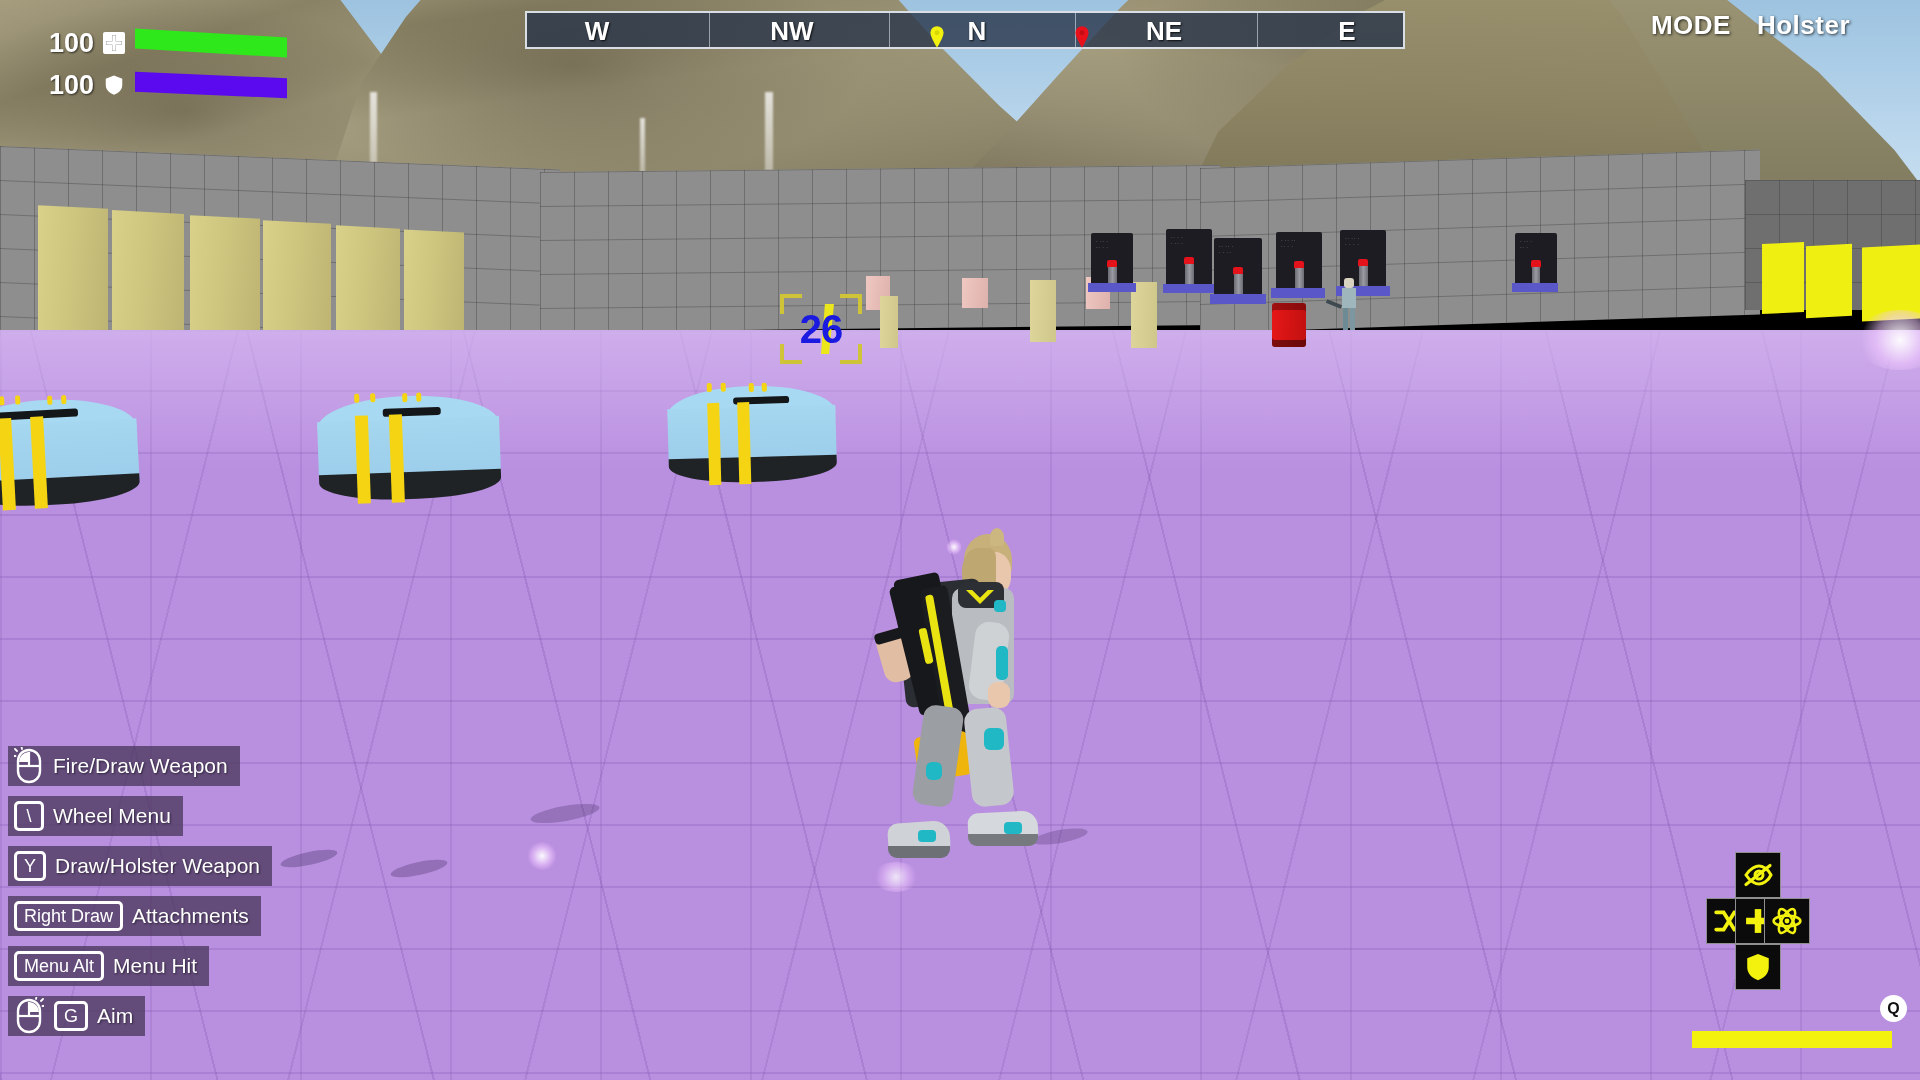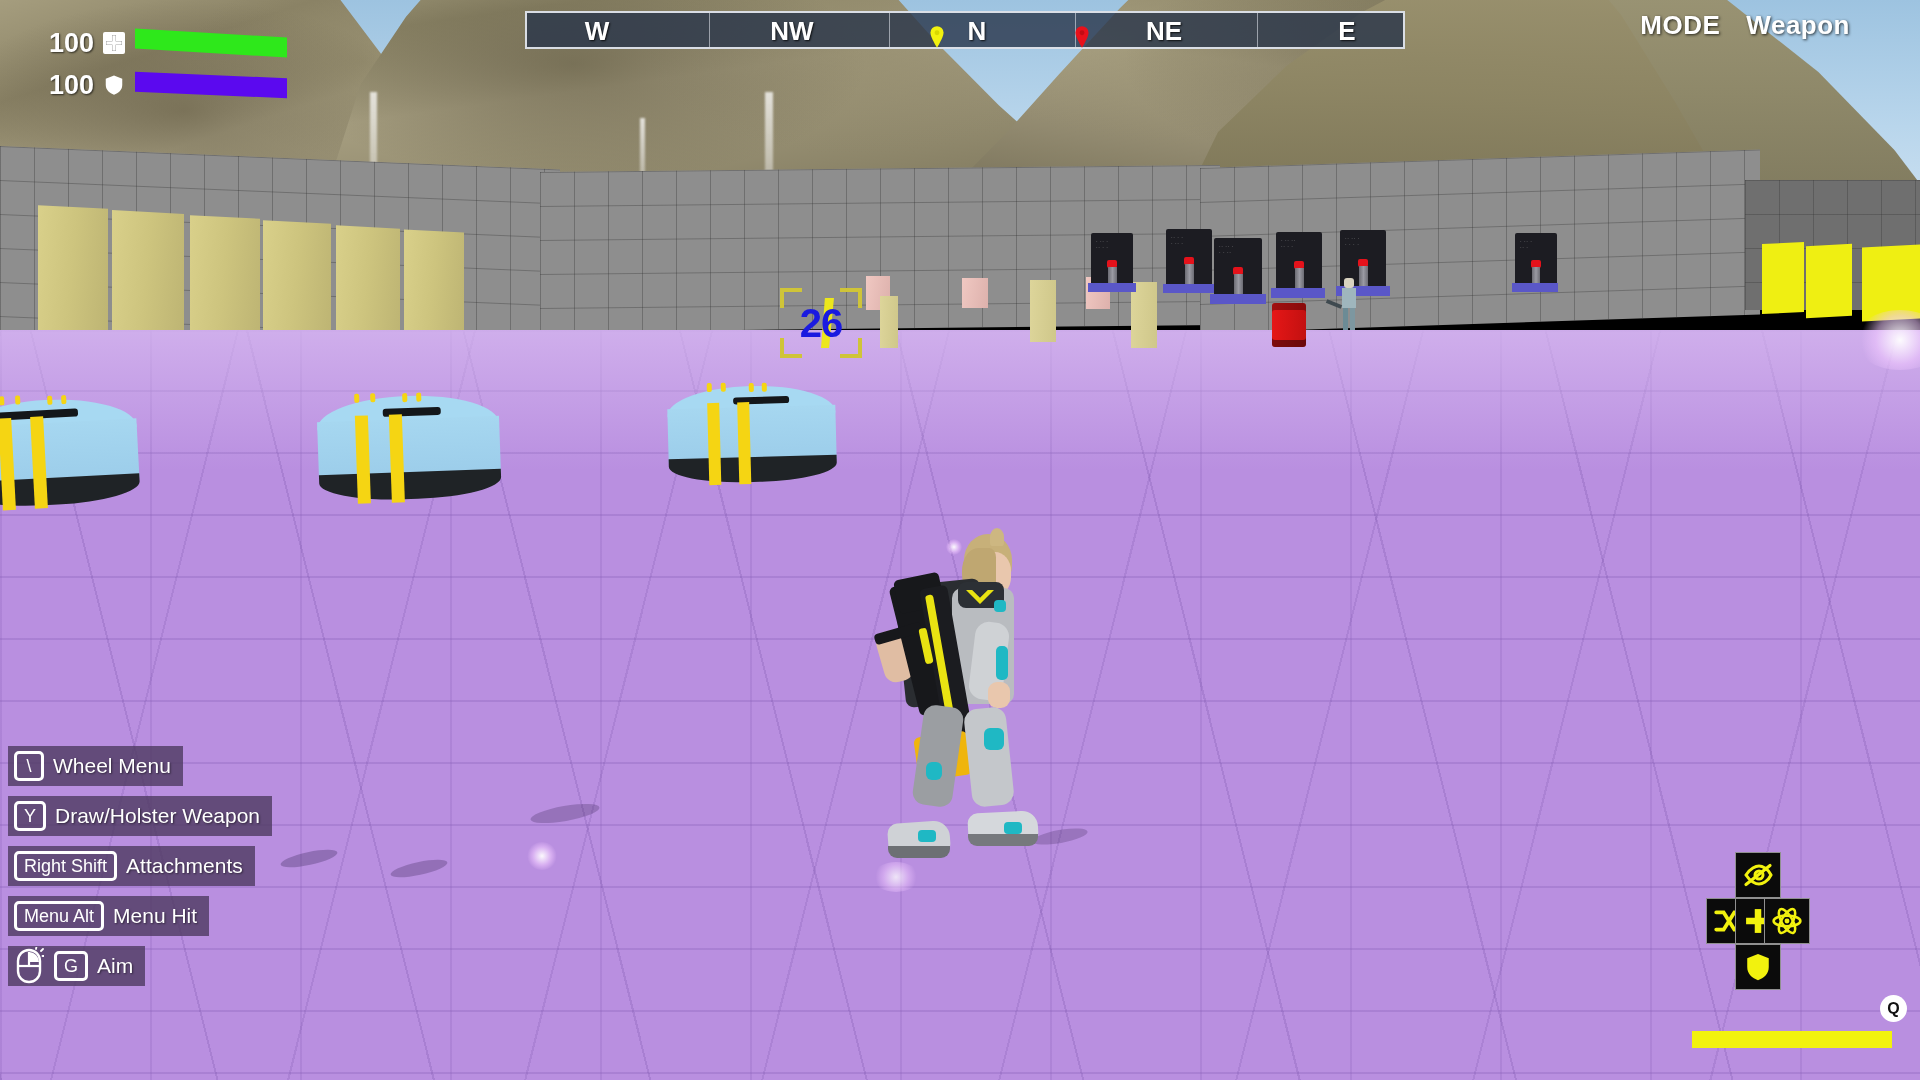--- a/index.html
+++ b/index.html
@@ -118,21 +118,21 @@
   .ctick{position:absolute;top:0;bottom:0;width:1px;background:rgba(235,238,245,.55);}
   .cdir{position:absolute;top:3px;color:#fff;font-size:26px;font-weight:700;
      text-shadow:1px 1px 2px rgba(0,0,0,.8);transform:translateX(-50%);}
   .cpin{position:absolute;top:12px;transform:translateX(-50%);}
 
   #modebox{right:70px;top:10px;color:#fff;font-size:26px;font-weight:700;
      letter-spacing:.5px;text-shadow:1px 1px 3px rgba(0,0,0,.75);
      display:flex;align-items:center;gap:26px;}
 
   
-  #ammo{left:780px;top:288px;width:82px;height:70px;}
+  #ammo{left:780px;top:294px;width:82px;height:70px;}
   #ammo .frame{position:absolute;inset:0;}
   #ammo .fb{position:absolute;background:#cfc438;}
   #ammo .num{position:absolute;inset:0;display:flex;align-items:center;justify-content:center;
       font-size:40px;font-weight:700;color:#1a1ae0;letter-spacing:-1px;}
   #ammo .accent{position:absolute;left:41px;top:10px;width:13px;height:50px;background:#ece71c;
       clip-path:polygon(30% 0,100% 0,62% 100%,0 100%);}
 
   
   #keyhints{left:8px;top:746px;display:flex;flex-direction:column;gap:10px;}
   .khrow{display:flex;align-items:center;background:rgba(78,57,96,.80);height:40px;
@@ -409,53 +409,69 @@
     <div class="cpin" style="left:555px;">
       <svg viewBox="0 0 16 24" width="15" height="23" aria-hidden="true">
         <path d="M8 24 C8 24 1 12.6 1 8 A7 7 0 0 1 15 8 C15 12.6 8 24 8 24 Z" fill="#e8111b"></path>
         <circle cx="8" cy="8" r="2.6" fill="#c30c14"></circle>
       </svg>
     </div>
   </div>
 
   <div class="hud" id="modebox">
     <span>MODE</span>
-    <span>Weapon</span>
+    <span>Holster</span>
   </div>
 
   <div class="hud" id="ammo">
     <div class="frame">
       <div class="fb" style="left:0;top:0;width:22px;height:4px;"></div>
       <div class="fb" style="right:0;top:0;width:22px;height:4px;"></div>
       <div class="fb" style="left:0;bottom:0;width:22px;height:4px;"></div>
       <div class="fb" style="right:0;bottom:0;width:22px;height:4px;"></div>
       <div class="fb" style="left:0;top:0;width:4px;height:20px;"></div>
       <div class="fb" style="right:0;top:0;width:4px;height:20px;"></div>
       <div class="fb" style="left:0;bottom:0;width:4px;height:20px;"></div>
       <div class="fb" style="right:0;bottom:0;width:4px;height:20px;"></div>
     </div>
     <div class="accent"></div>
     <div class="num">26</div>
   </div>
 
   <div class="hud" id="keyhints">
 
+    <div class="khrow">
+      <div class="mouseic">
+        <svg viewBox="0 0 30 38" width="30" height="38" aria-hidden="true">
+          <path d="M4 14 A11 11 0 0 1 26 14 L26 24 A11 11 0 0 1 4 24 Z" fill="none" stroke="#fff" stroke-width="2.4"></path>
+          <path d="M15 5 A10 10 0 0 0 5 15 L15 15 Z" fill="#fff"></path>
+          <line x1="5" y1="19" x2="25" y2="19" stroke="#fff" stroke-width="2.2"></line>
+          <line x1="15" y1="5" x2="15" y2="19" stroke="#fff" stroke-width="2.2"></line>
+          <g stroke="#fff" stroke-width="1.8" stroke-linecap="round">
+            <line x1="3" y1="4" x2="1" y2="2"></line>
+              <line x1="8" y1="2" x2="7.6" y2="0"></line>
+              <line x1="1.5" y1="9" x2="-0.5" y2="9"></line>
+          </g>
+        </svg>
+      </div>
+      <span class="khlabel">Fire/Draw Weapon</span>
+    </div>
 
     <div class="khrow">
       <span class="keycap">\</span>
       <span class="khlabel">Wheel Menu</span>
     </div>
 
     <div class="khrow">
       <span class="keycap">Y</span>
       <span class="khlabel">Draw/Holster Weapon</span>
     </div>
 
     <div class="khrow">
-      <span class="keycap">Right Shift</span>
+      <span class="keycap">Right Draw</span>
       <span class="khlabel">Attachments</span>
     </div>
 
     <div class="khrow">
       <span class="keycap">Menu Alt</span>
       <span class="khlabel">Menu Hit</span>
     </div>
 
     <div class="khrow">
       <div class="mouseic">

